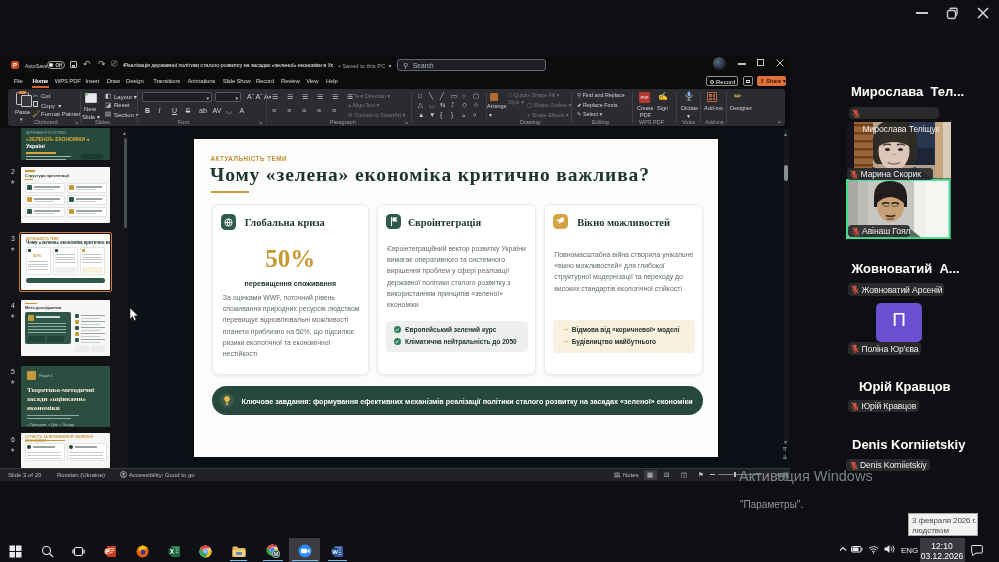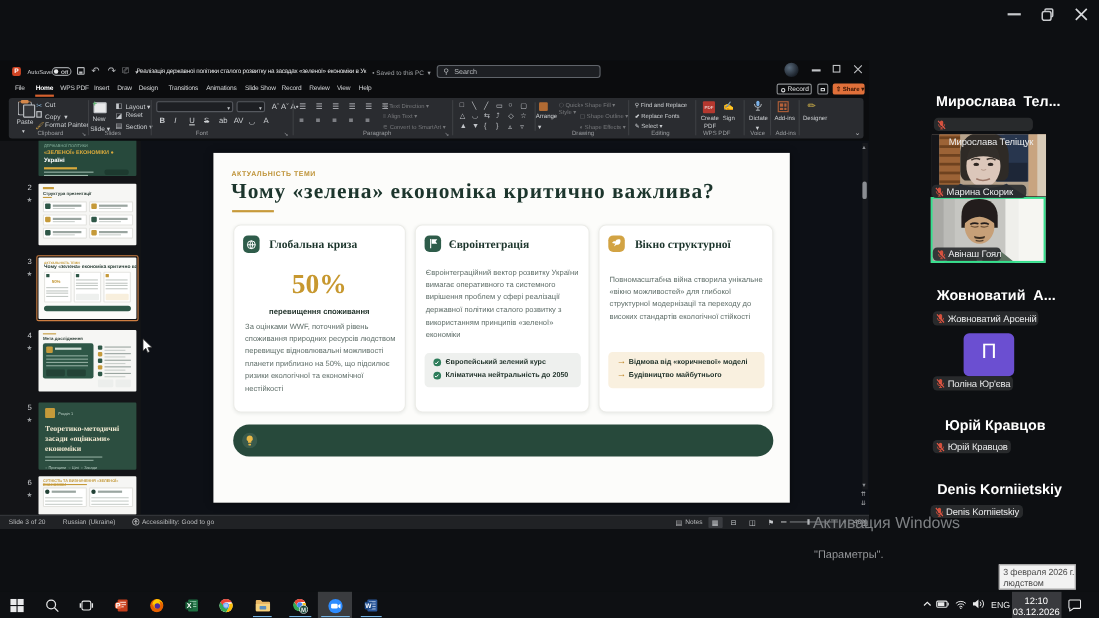--- a/index.html
+++ b/index.html
@@ -193,21 +193,21 @@
         <div style="background:#b5623a;"></div>
         <div style="background:#b5623a;"></div>
       </div>
 <div class="abs nw" style="left:704px;top:50px;font-size:5.5px;color:#cdd0d3;">Add-ins</div>
 <div class="abs nw" style="left:705px;top:63.5px;font-size:5.5px;color:#9a9da0;">Add-ins</div>
 <div class="abs" style="left:726px;top:36px;width:1px;height:32px;background:#3e4044;"></div>
 <div class="abs nw" style="left:734px;top:36px;font-size:9px;color:#d8b84a;">✏</div>
 <div class="abs nw" style="left:730px;top:50px;font-size:5.5px;color:#cdd0d3;">Designer</div>
 <div class="abs nw" style="left:777px;top:62px;font-size:6px;color:#c2c5c9;">⌄</div>
 <div class="abs" style="left:0;top:73px;width:790px;height:340px;background:#131417;"></div>
-<div class="abs" style="left:16px;top:73px;width:128px;height:340px;overflow:hidden;">
+<div class="abs" style="left:2px;top:73px;width:128px;height:340px;overflow:hidden;">
 <div class="abs" style="left:19px;top:-1px;width:89px;height:33px;background:#27493c;border-radius:1px;overflow:hidden;">
 <div class="abs" style="left:5px;top:4px;font-size:3.5px;color:#87b29e;">ДЕРЖАВНОЇ ПОЛІТИКИ</div>
 <div class="abs" style="left:5px;top:9px;font-size:5px;color:#d8a93c;font-weight:bold;">«ЗЕЛЕНОЇ» ЕКОНОМІКИ ●</div>
 <div class="abs" style="left:5px;top:16px;font-size:5.5px;color:#fff;font-weight:bold;">Україні</div>
 <div class="abs" style="left:5px;top:25px;width:30px;height:1.5px;background:#d8a93c;"></div>
 <div class="abs" style="left:5px;top:29px;width:45px;height:1px;background:#9db8ab;"></div>
 <div class="abs" style="left:5px;top:32px;width:40px;height:1px;background:#9db8ab;"></div>
 <div class="abs" style="left:60px;top:27px;width:22px;height:5px;background:#1d3a2f;border-radius:2px;"></div>
 </div>
 <div class="abs" style="left:9px;top:40px;font-size:7px;color:#cfd1d4;">2</div>
@@ -376,36 +376,37 @@
 <div class="abs nw" style="left:211.0px;top:187.7px;font-size:6.5px;font-weight:bold;color:#22342c;">Європейський зелений курс</div>
 <div class="abs" style="left:199.5px;top:199.5px;width:7px;height:7px;background:#2e7d5b;border-radius:50%;"></div>
 <svg class="abs" style="left:201.0px;top:201.3px" width="4" height="3.5" viewBox="0 0 4 3.5" fill="none" stroke="#fff" stroke-width="0.9">
           <path d="M0.4 1.7 L1.5 2.9 L3.6 0.5"></path>
         </svg>
 <div class="abs nw" style="left:211.0px;top:199.7px;font-size:6.5px;font-weight:bold;color:#22342c;">Кліматична нейтральність до 2050</div>
 <div class="abs" style="left:358.7px;top:75px;width:15px;height:15.5px;background:#d2a343;border-radius:4.5px;"></div>
 <svg class="abs" style="left:361.7px;top:78.5px" width="9" height="8" viewBox="0 0 9 8" fill="#fff">
           <path d="M8 1 c-2 -1 -4 0 -4.5 1.5 C2.5 2 1 2.5 0.5 4 l3 0.5 L2 7 l2.5 -1.5 c2.5 0.5 4 -1.5 3.5 -4.5 z"></path>
         </svg>
-<div class="abs nw serif" style="left:383.2px;top:78px;font-size:10.5px;font-weight:bold;color:#1c352c;">Вікно структурної</div>
+<div class="abs nw serif" style="left:383.2px;top:78px;font-size:10.5px;font-weight:bold;color:#1c352c;">Вікно можливостей</div>
 <div class="abs nw" style="left:360.2px;top:112.5px;font-size:6.9px;color:#5f6e69;">Повномасштабна війна створила унікальне</div>
 <div class="abs nw" style="left:360.2px;top:123.7px;font-size:6.9px;color:#5f6e69;">«вікно можливостей» для глибокої</div>
 <div class="abs nw" style="left:360.2px;top:134.9px;font-size:6.9px;color:#5f6e69;">структурної модернізації та переходу до</div>
 <div class="abs nw" style="left:360.2px;top:146.1px;font-size:6.9px;color:#5f6e69;">високих стандартів екологічної стійкості</div>
 <div class="abs" style="left:358.7px;top:181px;width:142px;height:33px;background:#f9f0df;border-radius:4px;"></div>
 <div class="abs nw" style="left:366.7px;top:186.5px;font-size:8.5px;font-weight:bold;color:#c08a2e;line-height:7px;">→</div>
 <div class="abs nw" style="left:377.7px;top:187.0px;font-size:6.5px;font-weight:bold;color:#22342c;">Відмова від «коричневої» моделі</div>
 <div class="abs nw" style="left:366.7px;top:198.5px;font-size:8.5px;font-weight:bold;color:#c08a2e;line-height:7px;">→</div>
 <div class="abs nw" style="left:377.7px;top:199.0px;font-size:6.5px;font-weight:bold;color:#22342c;">Будівництво майбутнього</div>
 <div class="abs" style="left:17.8px;top:247px;width:491px;height:29px;background:#27493b;border-radius:14.5px;"></div>
 <svg class="abs" style="left:26px;top:254px" width="14" height="15" viewBox="0 0 14 15">
           <circle cx="7" cy="7.5" r="7" fill="#3a5a4b"></circle>
           <path d="M7 3 a2.8 2.8 0 0 1 1.5 5.2 l0 1.3 h-3 l0 -1.3 A2.8 2.8 0 0 1 7 3 z" fill="#e9b949"></path>
           <rect x="5.8" y="10.3" width="2.4" height="1.6" rx="0.5" fill="#e9b949"></rect>
         </svg>
+<div class="abs nw" style="left:47.5px;top:258px;font-size:7.2px;font-weight:bold;color:#fff;">Ключове завдання: формування ефективних механізмів реалізації політики сталого розвитку на засадах «зеленої» економіки</div>
 </div>
 <div class="abs" style="left:783.5px;top:75px;width:5px;height:315px;background:#17191d;"></div>
 <div class="abs" style="left:784px;top:110px;width:4px;height:16px;background:#8a8d92;border-radius:2px;"></div>
 <div class="abs" style="left:783px;top:76px;font-size:5px;color:#8a8d92;">▲</div>
 <div class="abs" style="left:783px;top:384px;font-size:5px;color:#8a8d92;">▼</div>
 <div class="abs" style="left:782.5px;top:391px;font-size:5.5px;color:#b0b3b6;">⇈</div>
 <div class="abs" style="left:782.5px;top:399px;font-size:5.5px;color:#b0b3b6;">⇊</div>
 <div class="abs" style="left:0;top:413px;width:790px;height:13px;background:#202225;border-top:1px solid #35373b;"></div>
 <div class="abs nw" style="left:8px;top:416.5px;font-size:6px;color:#b9bbbd;">Slide 3 of 20</div>
 <div class="abs nw" style="left:57px;top:416.5px;font-size:6px;color:#b9bbbd;">Russian (Ukraine)</div>

